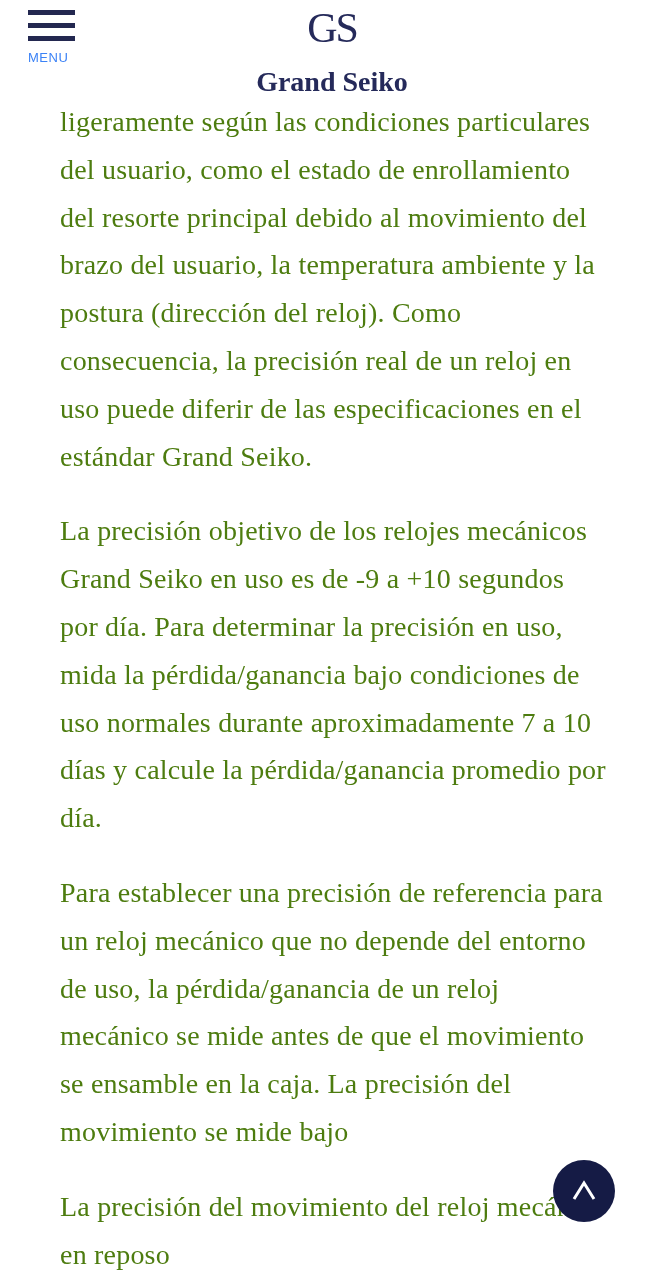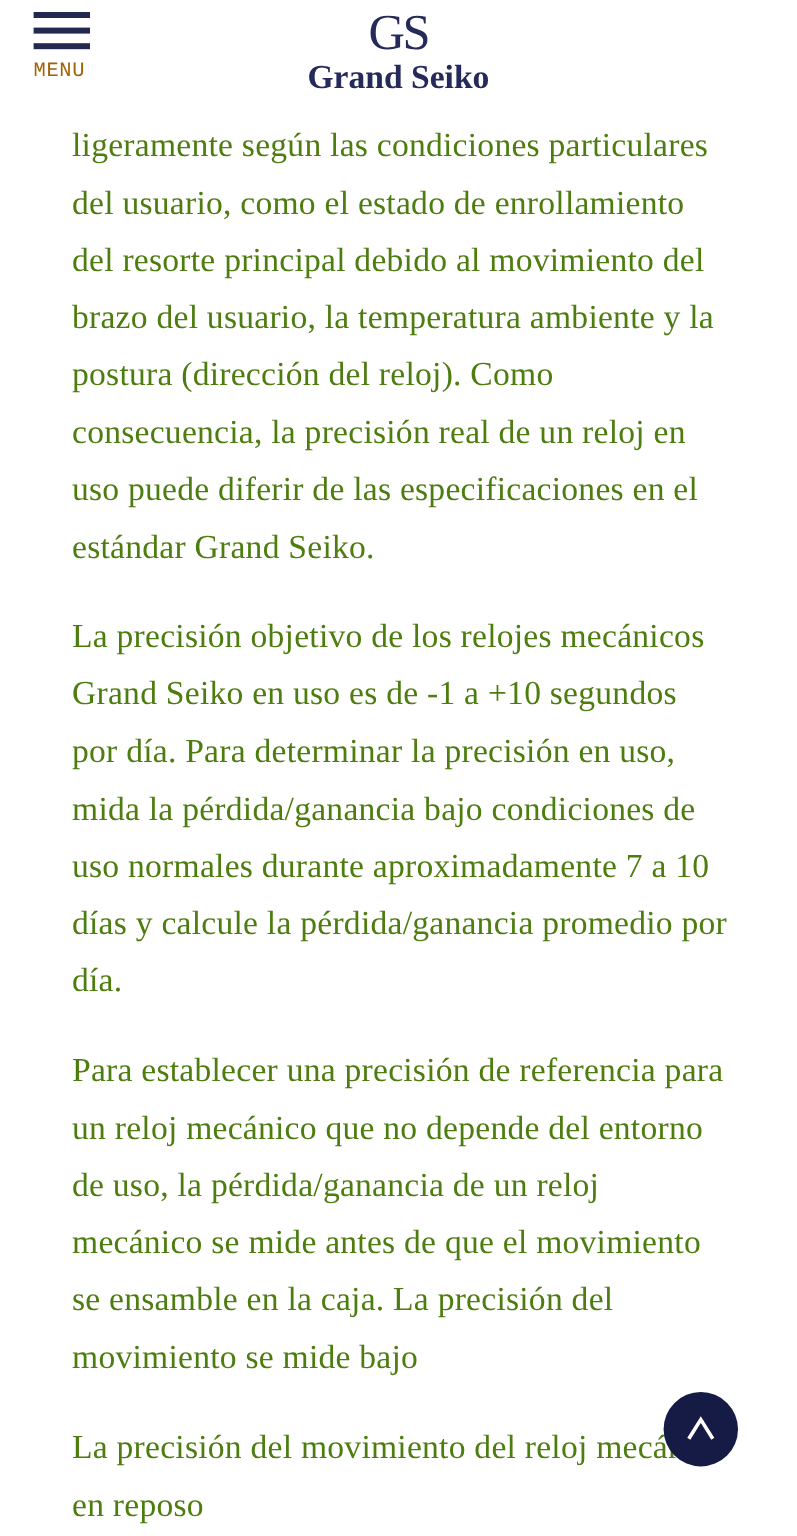--- a/index.html
+++ b/index.html
@@ -42,24 +42,24 @@
     height: 5px;
     background: #232850;
     margin-bottom: 8px;
   }
   .hamburger .bar:last-child {
     margin-bottom: 0;
   }
   .menu-label {
     display: block;
     margin-top: 9px;
-    font-family: Liberation Mono, monospace;
-    font-size: 17px;
+    font-family: Liberation Sans, sans-serif;
+    font-size: 13px;
     letter-spacing: 0.5px;
-    color: #a16207;
+    color: #3b82f6;
   }
 
   .logo {
     position: absolute;
     left: 50%;
     top: 7px;
     transform: translateX(-50%);
     display: flex;
     flex-direction: column;
     align-items: center;
@@ -72,21 +72,21 @@
     font-weight: normal;
     font-size: 42px;
     line-height: 1;
     letter-spacing: -2px;
   }
   .logo-word {
     font-family: "Liberation Serif", serif;
     font-weight: bold;
     font-size: 28px;
     line-height: 1;
-    margin-top: 2px;
+    margin-top: 19px;
     letter-spacing: 0px;
     white-space: nowrap;
     text-align: right;
   }
 
   
   .article {
     padding: 20px 56px 0 60px;
   }
   .article p {
@@ -135,21 +135,21 @@
     </button>
 
     <a class="logo">
       <span class="logo-gs">GS</span>
       <span class="logo-word">Grand Seiko</span>
     </a>
   </header>
 
   <main class="article">
     <p>ligeramente según las condiciones particulares del usuario, como el estado de enrollamiento del resorte principal debido al movimiento del brazo del usuario, la temperatura ambiente y la postura (dirección del reloj). Como consecuencia, la precisión real de un reloj en uso puede diferir de las especificaciones en el estándar Grand Seiko.</p>
-    <p>La precisión objetivo de los relojes mecánicos Grand Seiko en uso es de -1 a +10 segundos por día. Para determinar la precisión en uso, mida la pérdida/ganancia bajo condiciones de uso normales durante aproximadamente 7 a 10 días y calcule la pérdida/ganancia promedio por día.</p>
+    <p>La precisión objetivo de los relojes mecánicos Grand Seiko en uso es de -9 a +10 segundos por día. Para determinar la precisión en uso, mida la pérdida/ganancia bajo condiciones de uso normales durante aproximadamente 7 a 10 días y calcule la pérdida/ganancia promedio por día.</p>
     <p>Para establecer una precisión de referencia para un reloj mecánico que no depende del entorno de uso, la pérdida/ganancia de un reloj mecánico se mide antes de que el movimiento se ensamble en la caja. La precisión del movimiento se mide bajo</p>
     <p>La precisión del movimiento del reloj mecánico en reposo</p>
   </main>
 
   <button class="to-top">
     <svg width="28" height="22" viewBox="0 0 28 22" xmlns="http://www.w3.org/2000/svg">
       <polyline points="4,19 14,3 24,19" fill="none" stroke="#ffffff" stroke-width="3" stroke-linecap="butt" stroke-linejoin="miter"></polyline>
     </svg>
   </button>
 

